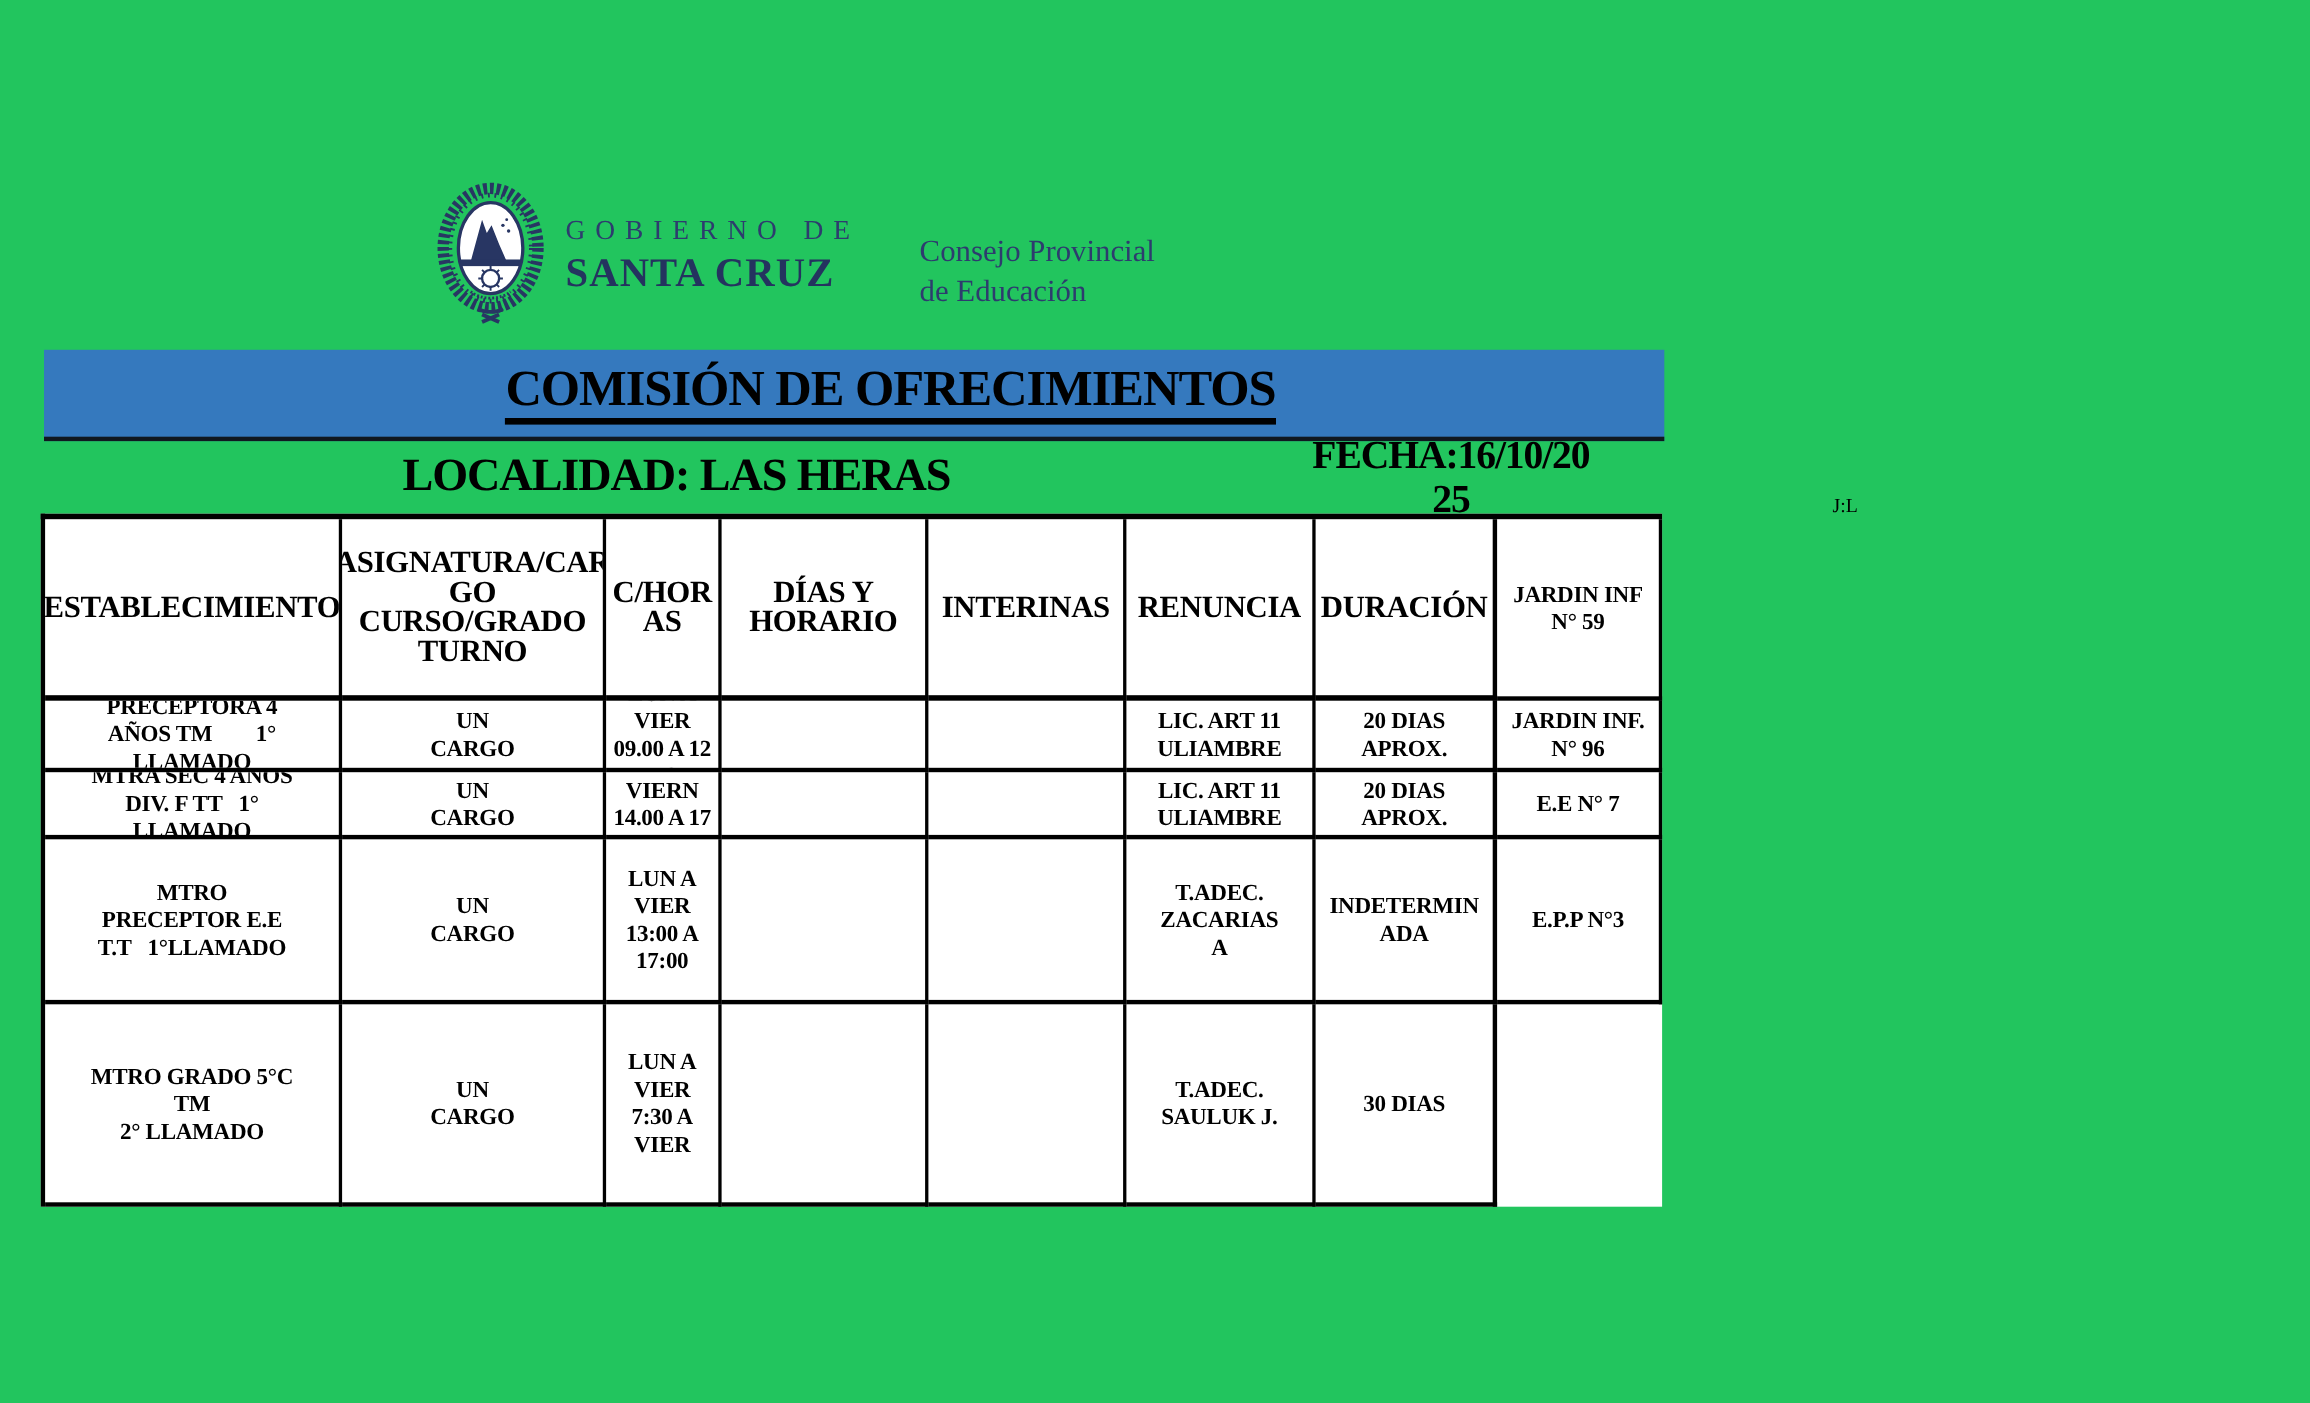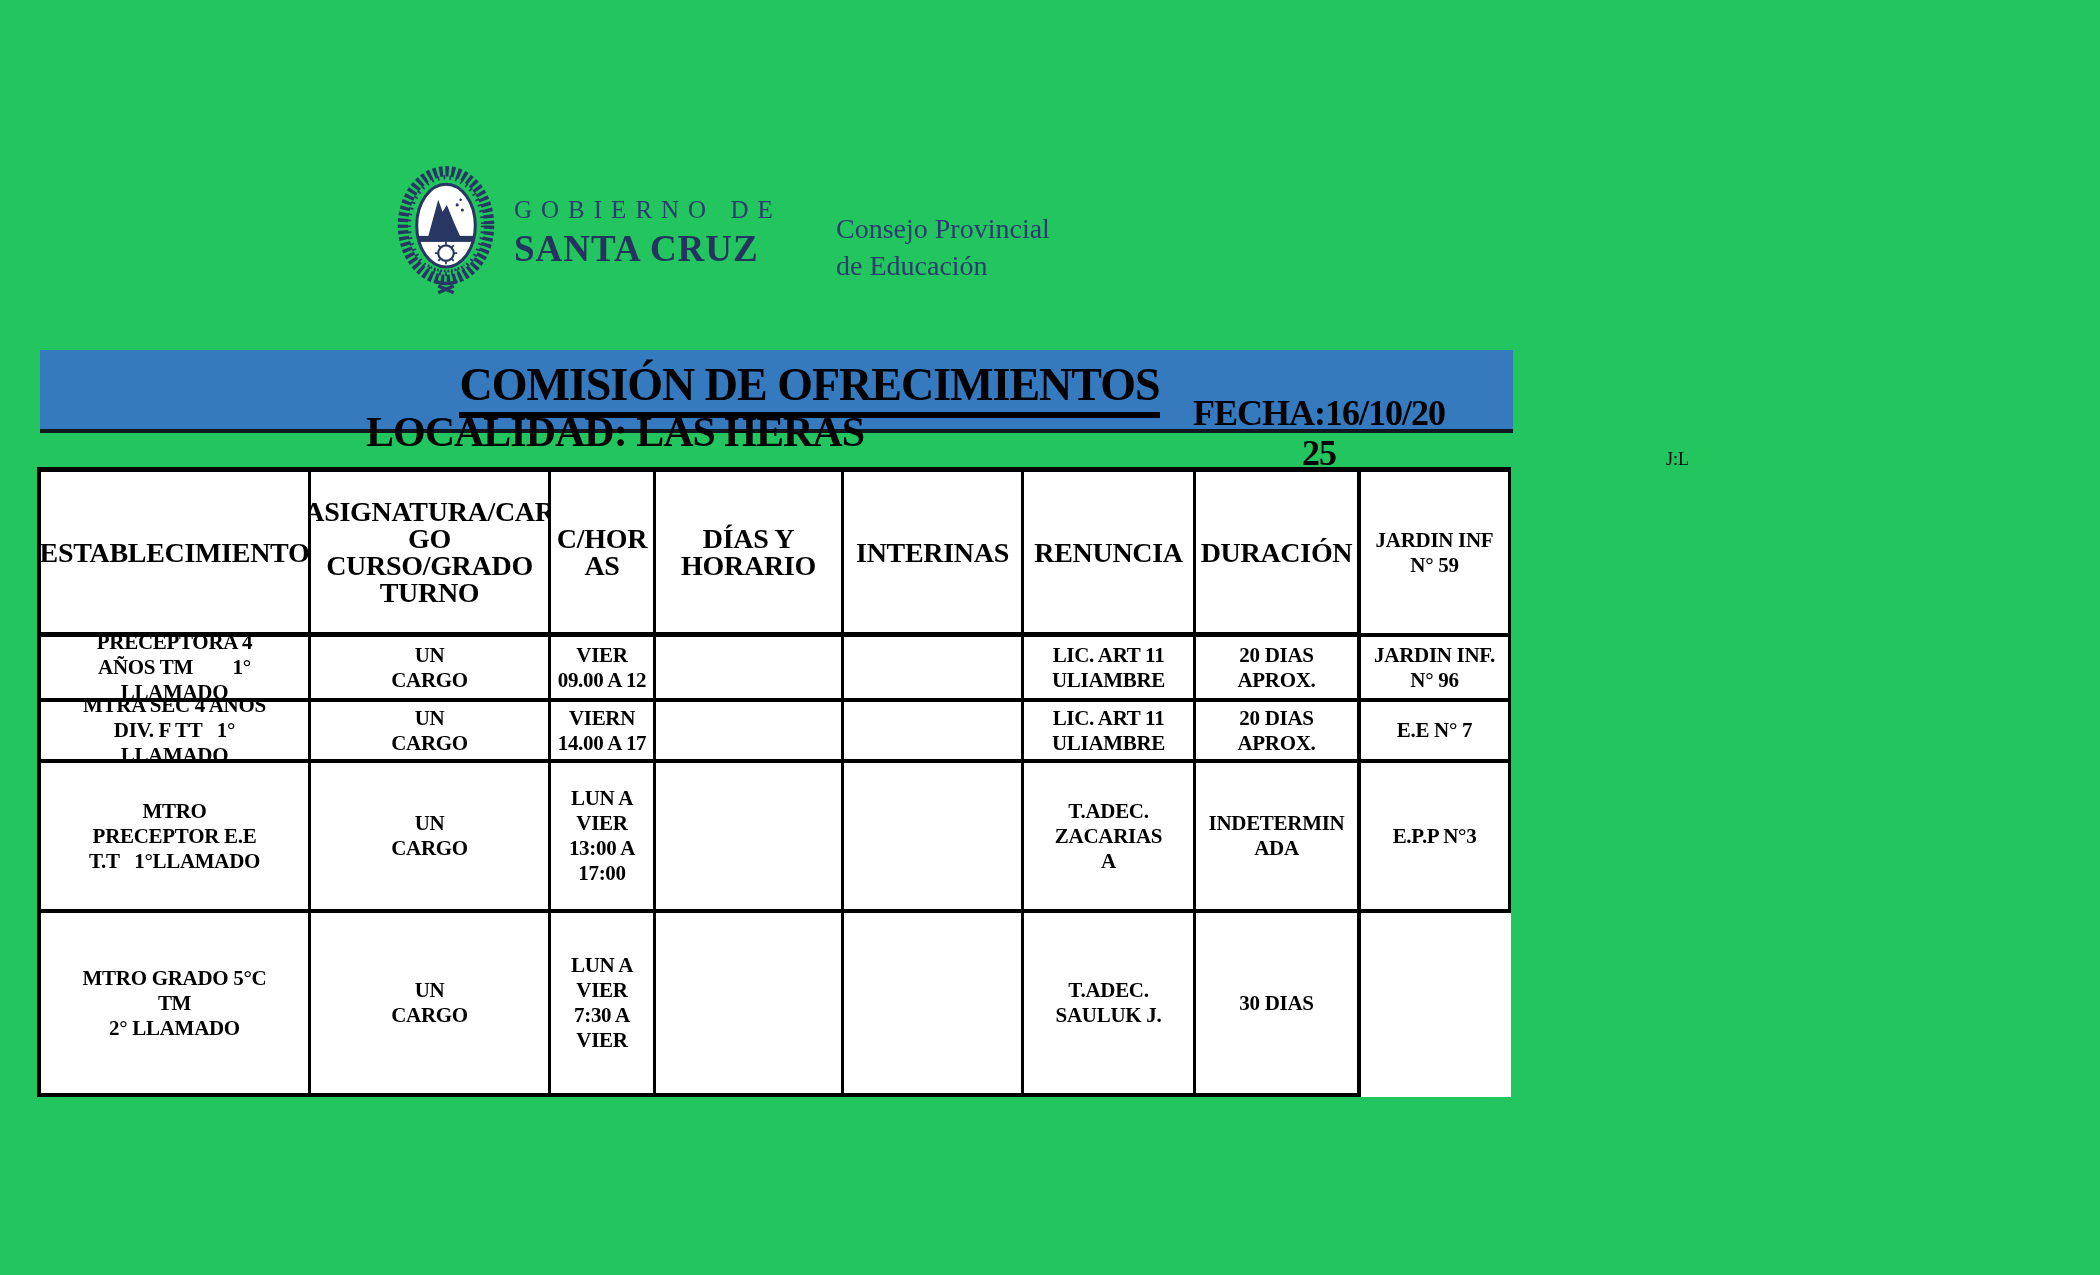--- a/index.html
+++ b/index.html
@@ -91,21 +91,21 @@
     </g>
   </svg>
 
   <div class="gov-block">
     <div class="gov-line1">GOBIERNO DE</div>
     <div class="gov-line2">SANTA CRUZ</div>
   </div>
   <div class="council-block">Consejo Provincial
 de Educación</div>
 
-  <div class="banner" id="banner" style="background: rgb(53, 121, 190); margin-top: 32px;">
+  <div class="banner" id="banner" style="background: rgb(53, 121, 190);">
     <span class="banner-text">COMISIÓN DE OFRECIMIENTOS</span>
   </div>
 
   <div class="locality">LOCALIDAD: LAS HERAS</div>
   <div class="fecha">FECHA:16/10/20
 25</div>
   <div class="corner-note">J:L</div>
 
   <div class="grid">
 

